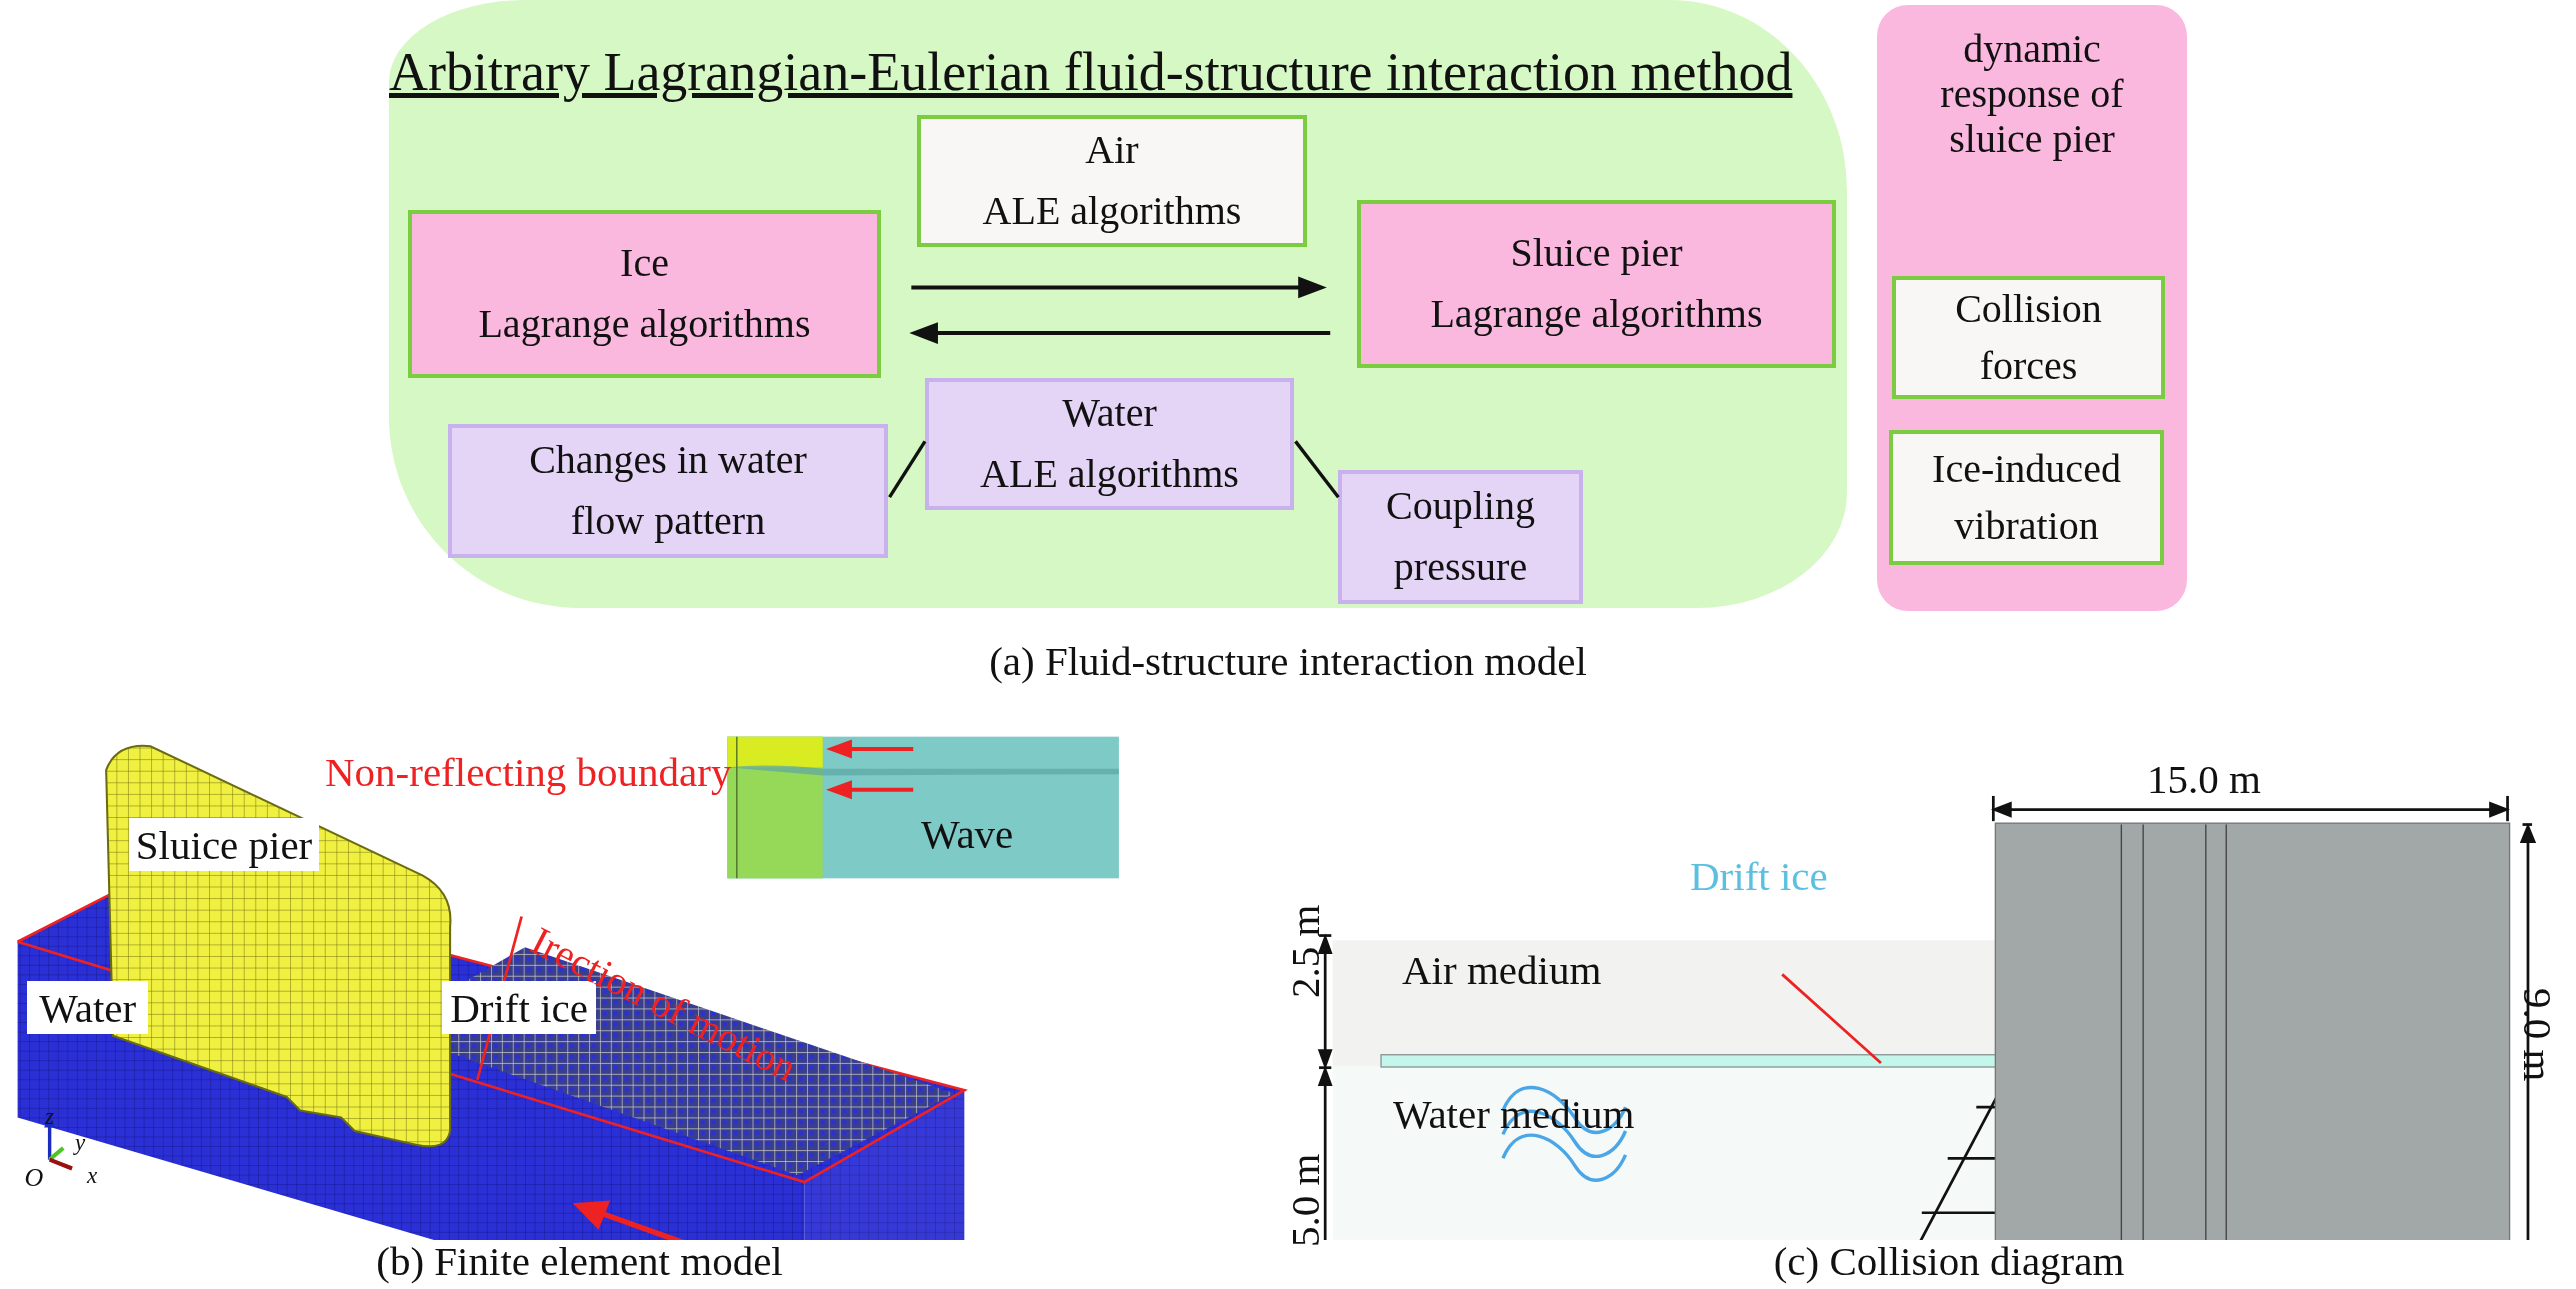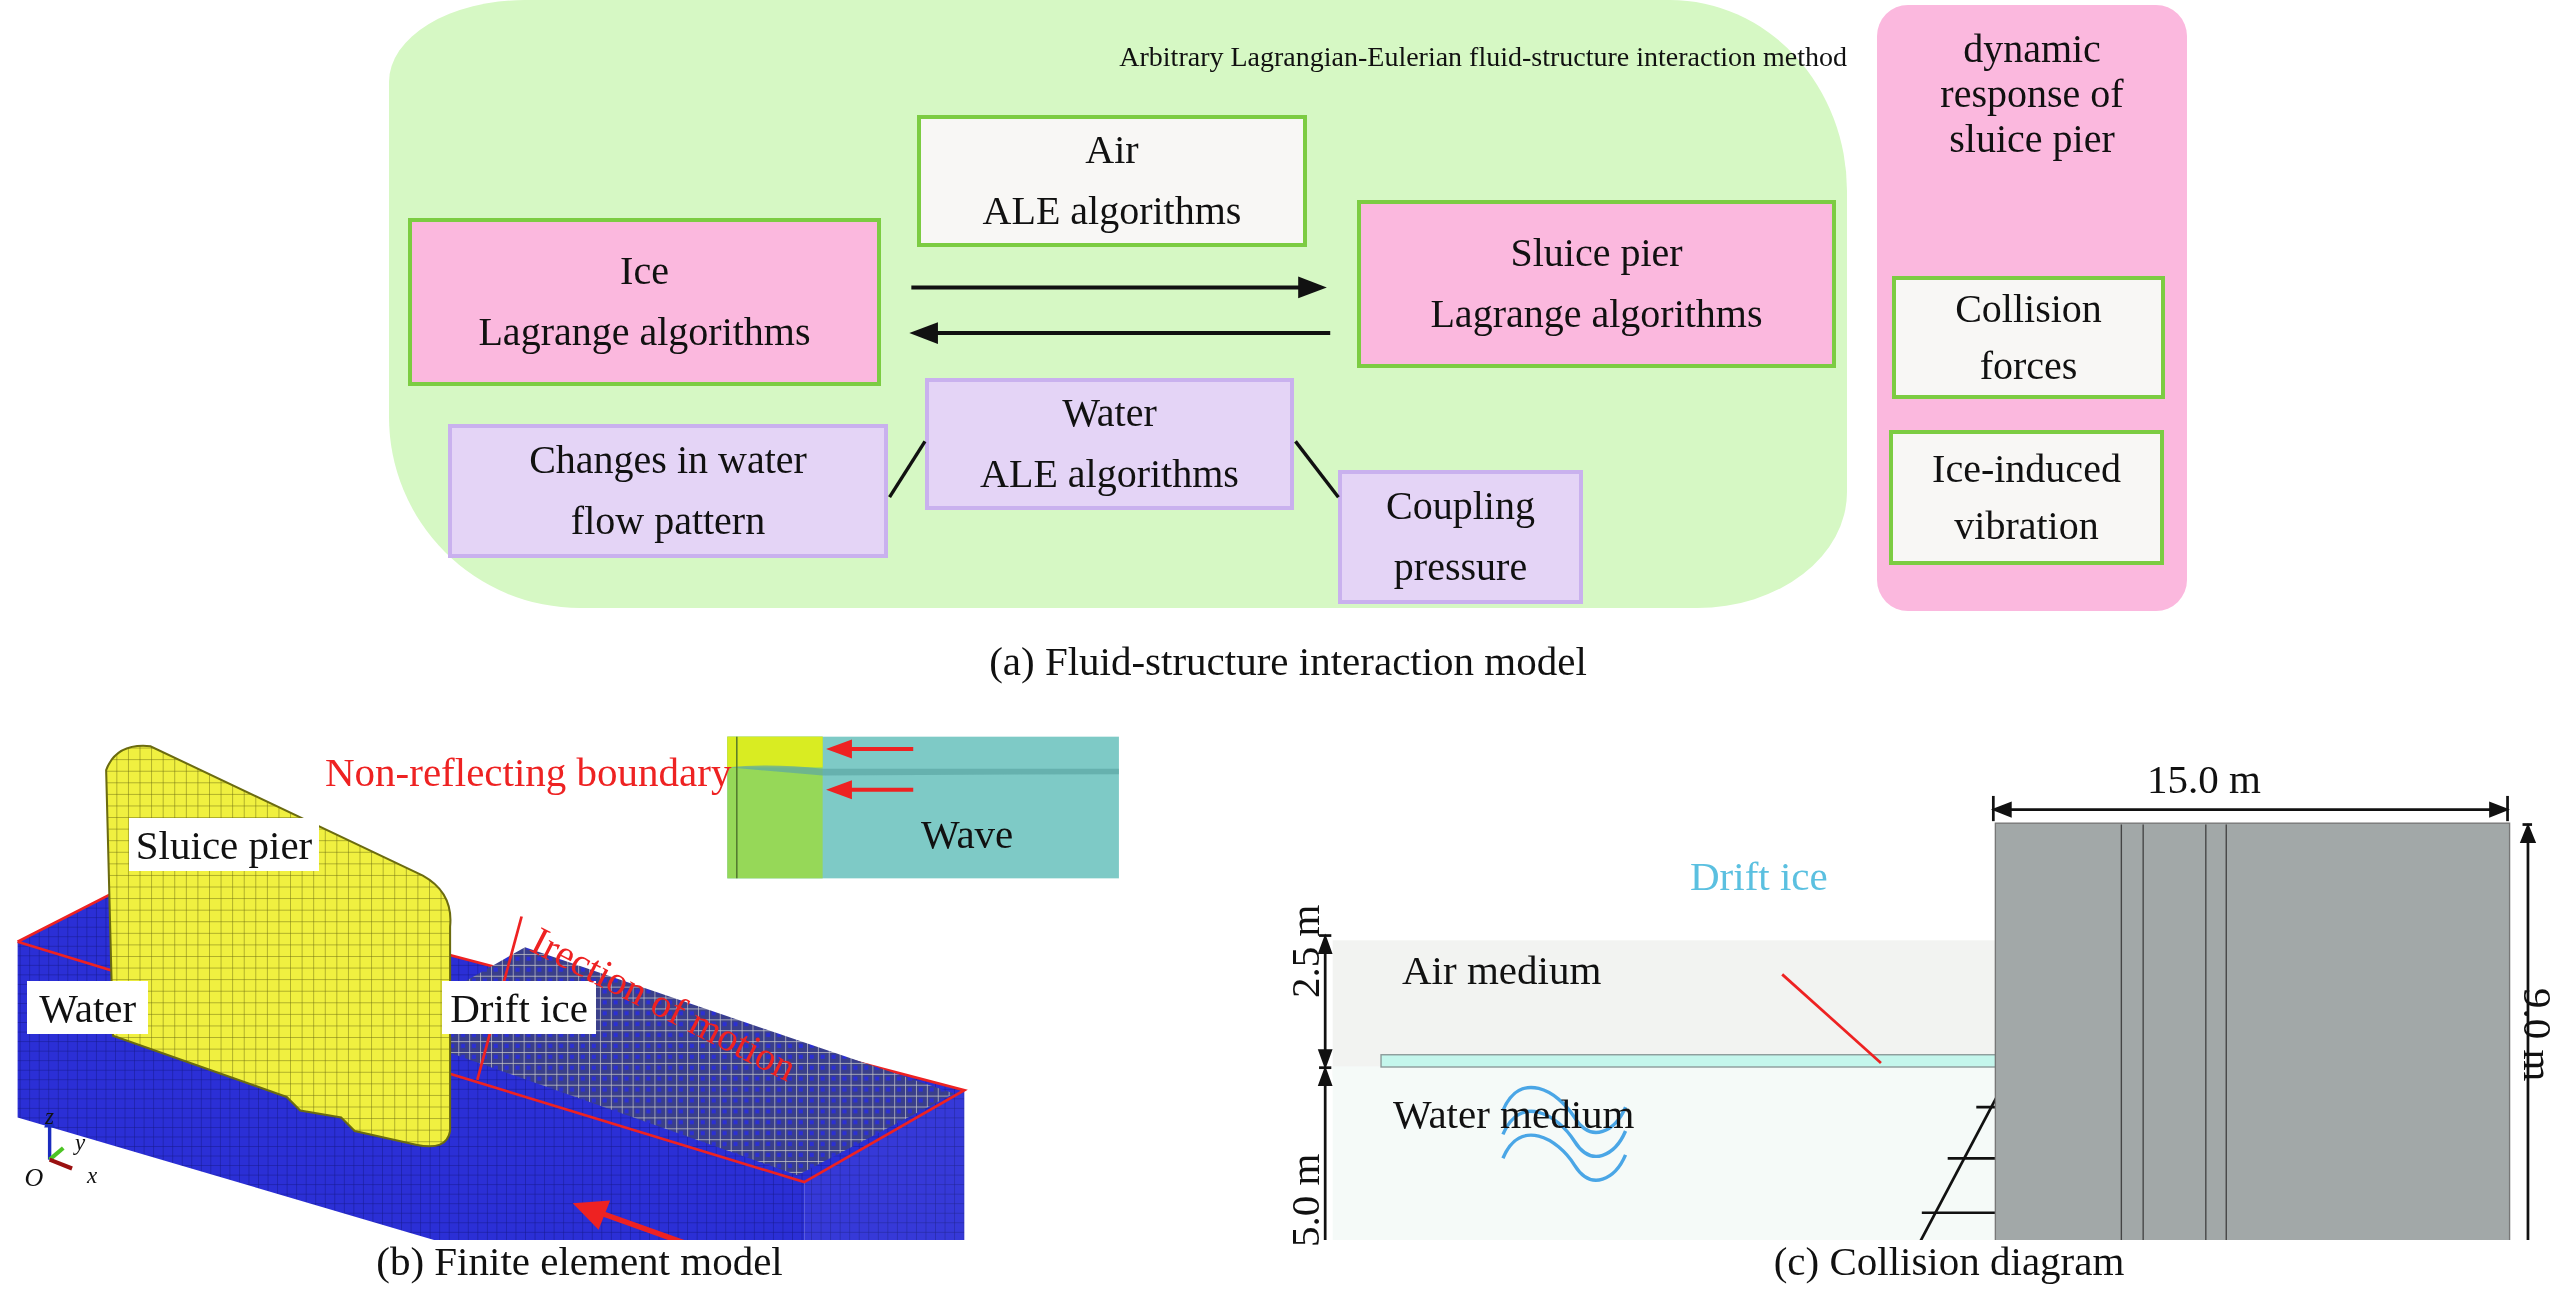--- a/index.html
+++ b/index.html
@@ -15,28 +15,28 @@
   .gbox { border:4.1px solid #7ccc42; }
   .pbox { border:4.1px solid #c9b1ee; background:#e4d4f6; }
   .pinkfill { background:#fbb8de; }
   .whitefill { background:#f8f7f5; }
   .caption { font-size:41px; position:absolute; white-space:nowrap; }
 </style>
 </head>
 <body>
 
 <div class="abs green-panel"></div>
-<div class="abs t58" style="left:389px;top:41px;width:1458px;text-align:right;font-size:28px;">Arbitrary Lagrangian-Eulerian fluid-structure interaction method</div>
+<div class="abs t58" style="left:389px;top:41px;width:1458px;text-align:left;font-size:54px;text-decoration:underline;">Arbitrary Lagrangian-Eulerian fluid-structure interaction method</div>
 
 <div class="box gbox whitefill t58" style="left:917px;top:115px;width:390px;height:132px;">
   <span>Air</span>
   <span>ALE algorithms</span>
 </div>
 
-<div class="box gbox pinkfill t58" style="left:408px;top:210px;width:473px;height:168px;margin-top:8px;">
+<div class="box gbox pinkfill t58" style="left:408px;top:210px;width:473px;height:168px;">
   <span>Ice</span>
   <span>Lagrange algorithms</span>
 </div>
 
 <div class="box gbox pinkfill t58" style="left:1357px;top:200px;width:479px;height:168px;">
   <span>Sluice pier</span>
   <span>Lagrange algorithms</span>
 </div>
 
 <div class="box pbox t58" style="left:925px;top:378px;width:369px;height:132px;">

